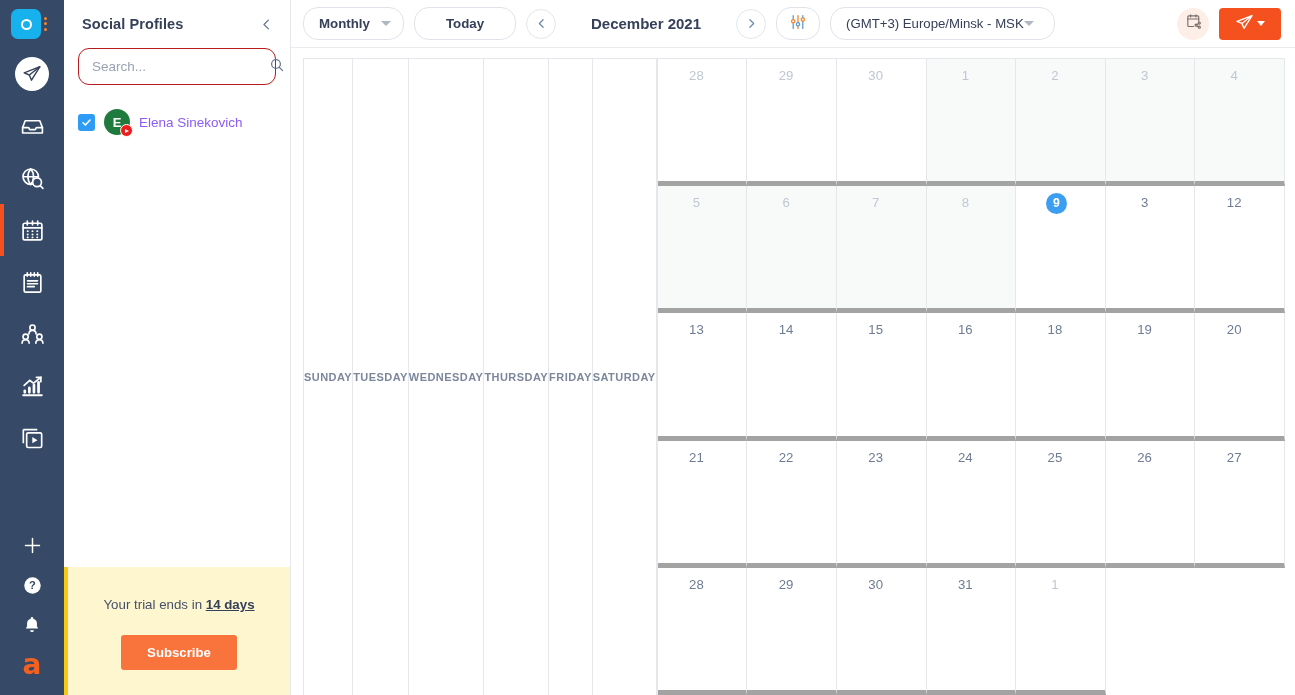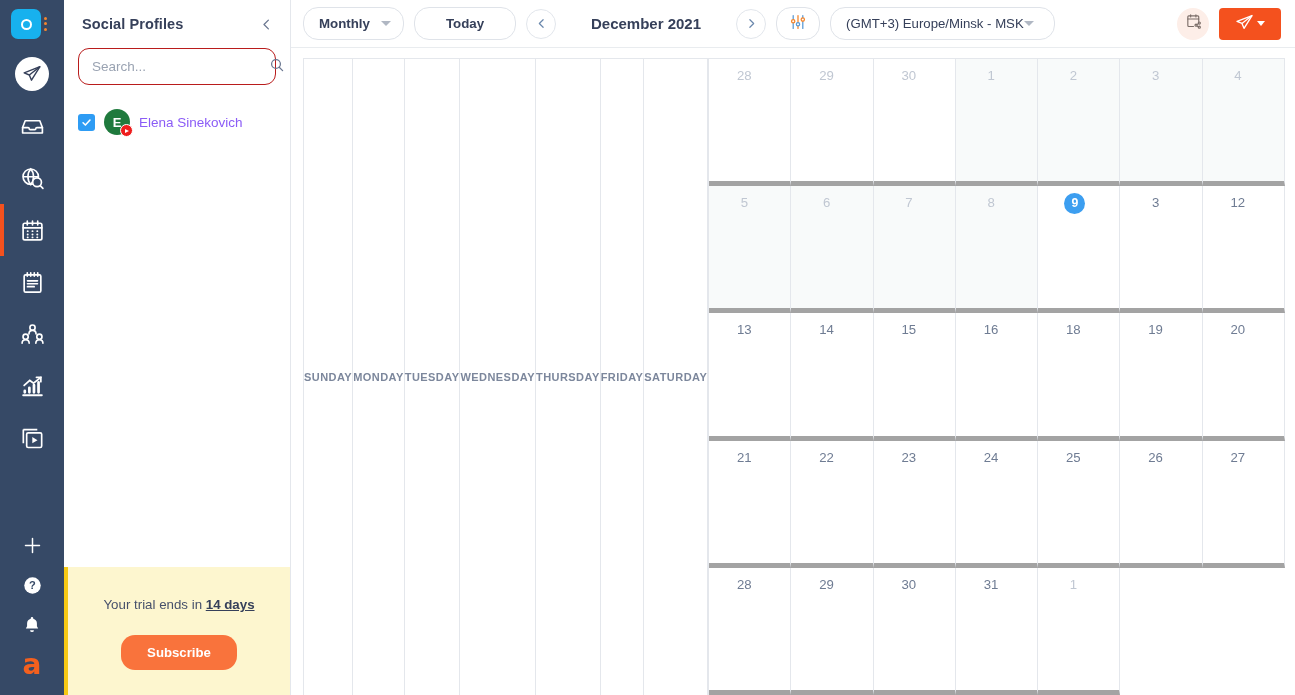--- a/index.html
+++ b/index.html
@@ -128,21 +128,21 @@
     height: 128px;
     padding: 30px 16px 0 16px;
     text-align: center;
   }
   .trial-text { font-size: 13.3px; color: #46506b; }
   .trial-text b { font-weight: bold; color: #36405a; text-decoration: underline; }
   .subscribe-btn {
     margin: 23px auto 0 auto;
     display: block;
     background: #f9733c; color: #fff;
-    border: none; border-radius: 14px;
+    border: none; border-radius: 3px;
     font-size: 13.2px; font-weight: bold;
     padding: 10px 26px; cursor: pointer;
     font-family: "Liberation Sans", sans-serif;
   }
 
   
   .main { flex: 1; height: 695px; display: flex; flex-direction: column; background: #fff; min-width: 0; }
   .topbar {
     height: 48px; flex: 0 0 48px;
     border-bottom: 1px solid #e9ecef;
@@ -496,21 +496,20 @@
             <path d="M21.5 3.2 8.8 13.2"></path>
           </svg>
         </span>
         <span class="compose-caret"></span>
       </button>
     </div>
 
     <div class="cal-wrap">
       <div class="cal-head">
         <div>SUNDAY</div>
-        <div>MONDAY</div>
         <div>TUESDAY</div>
         <div>WEDNESDAY</div>
         <div>THURSDAY</div>
         <div>FRIDAY</div>
         <div>SATURDAY</div>
       </div>
       <div class="cal-grid" id="cal-grid">
           <div class="cell out"><span class="daynum">28</span></div>
           <div class="cell out"><span class="daynum">29</span></div>
           <div class="cell out"><span class="daynum">30</span></div>

